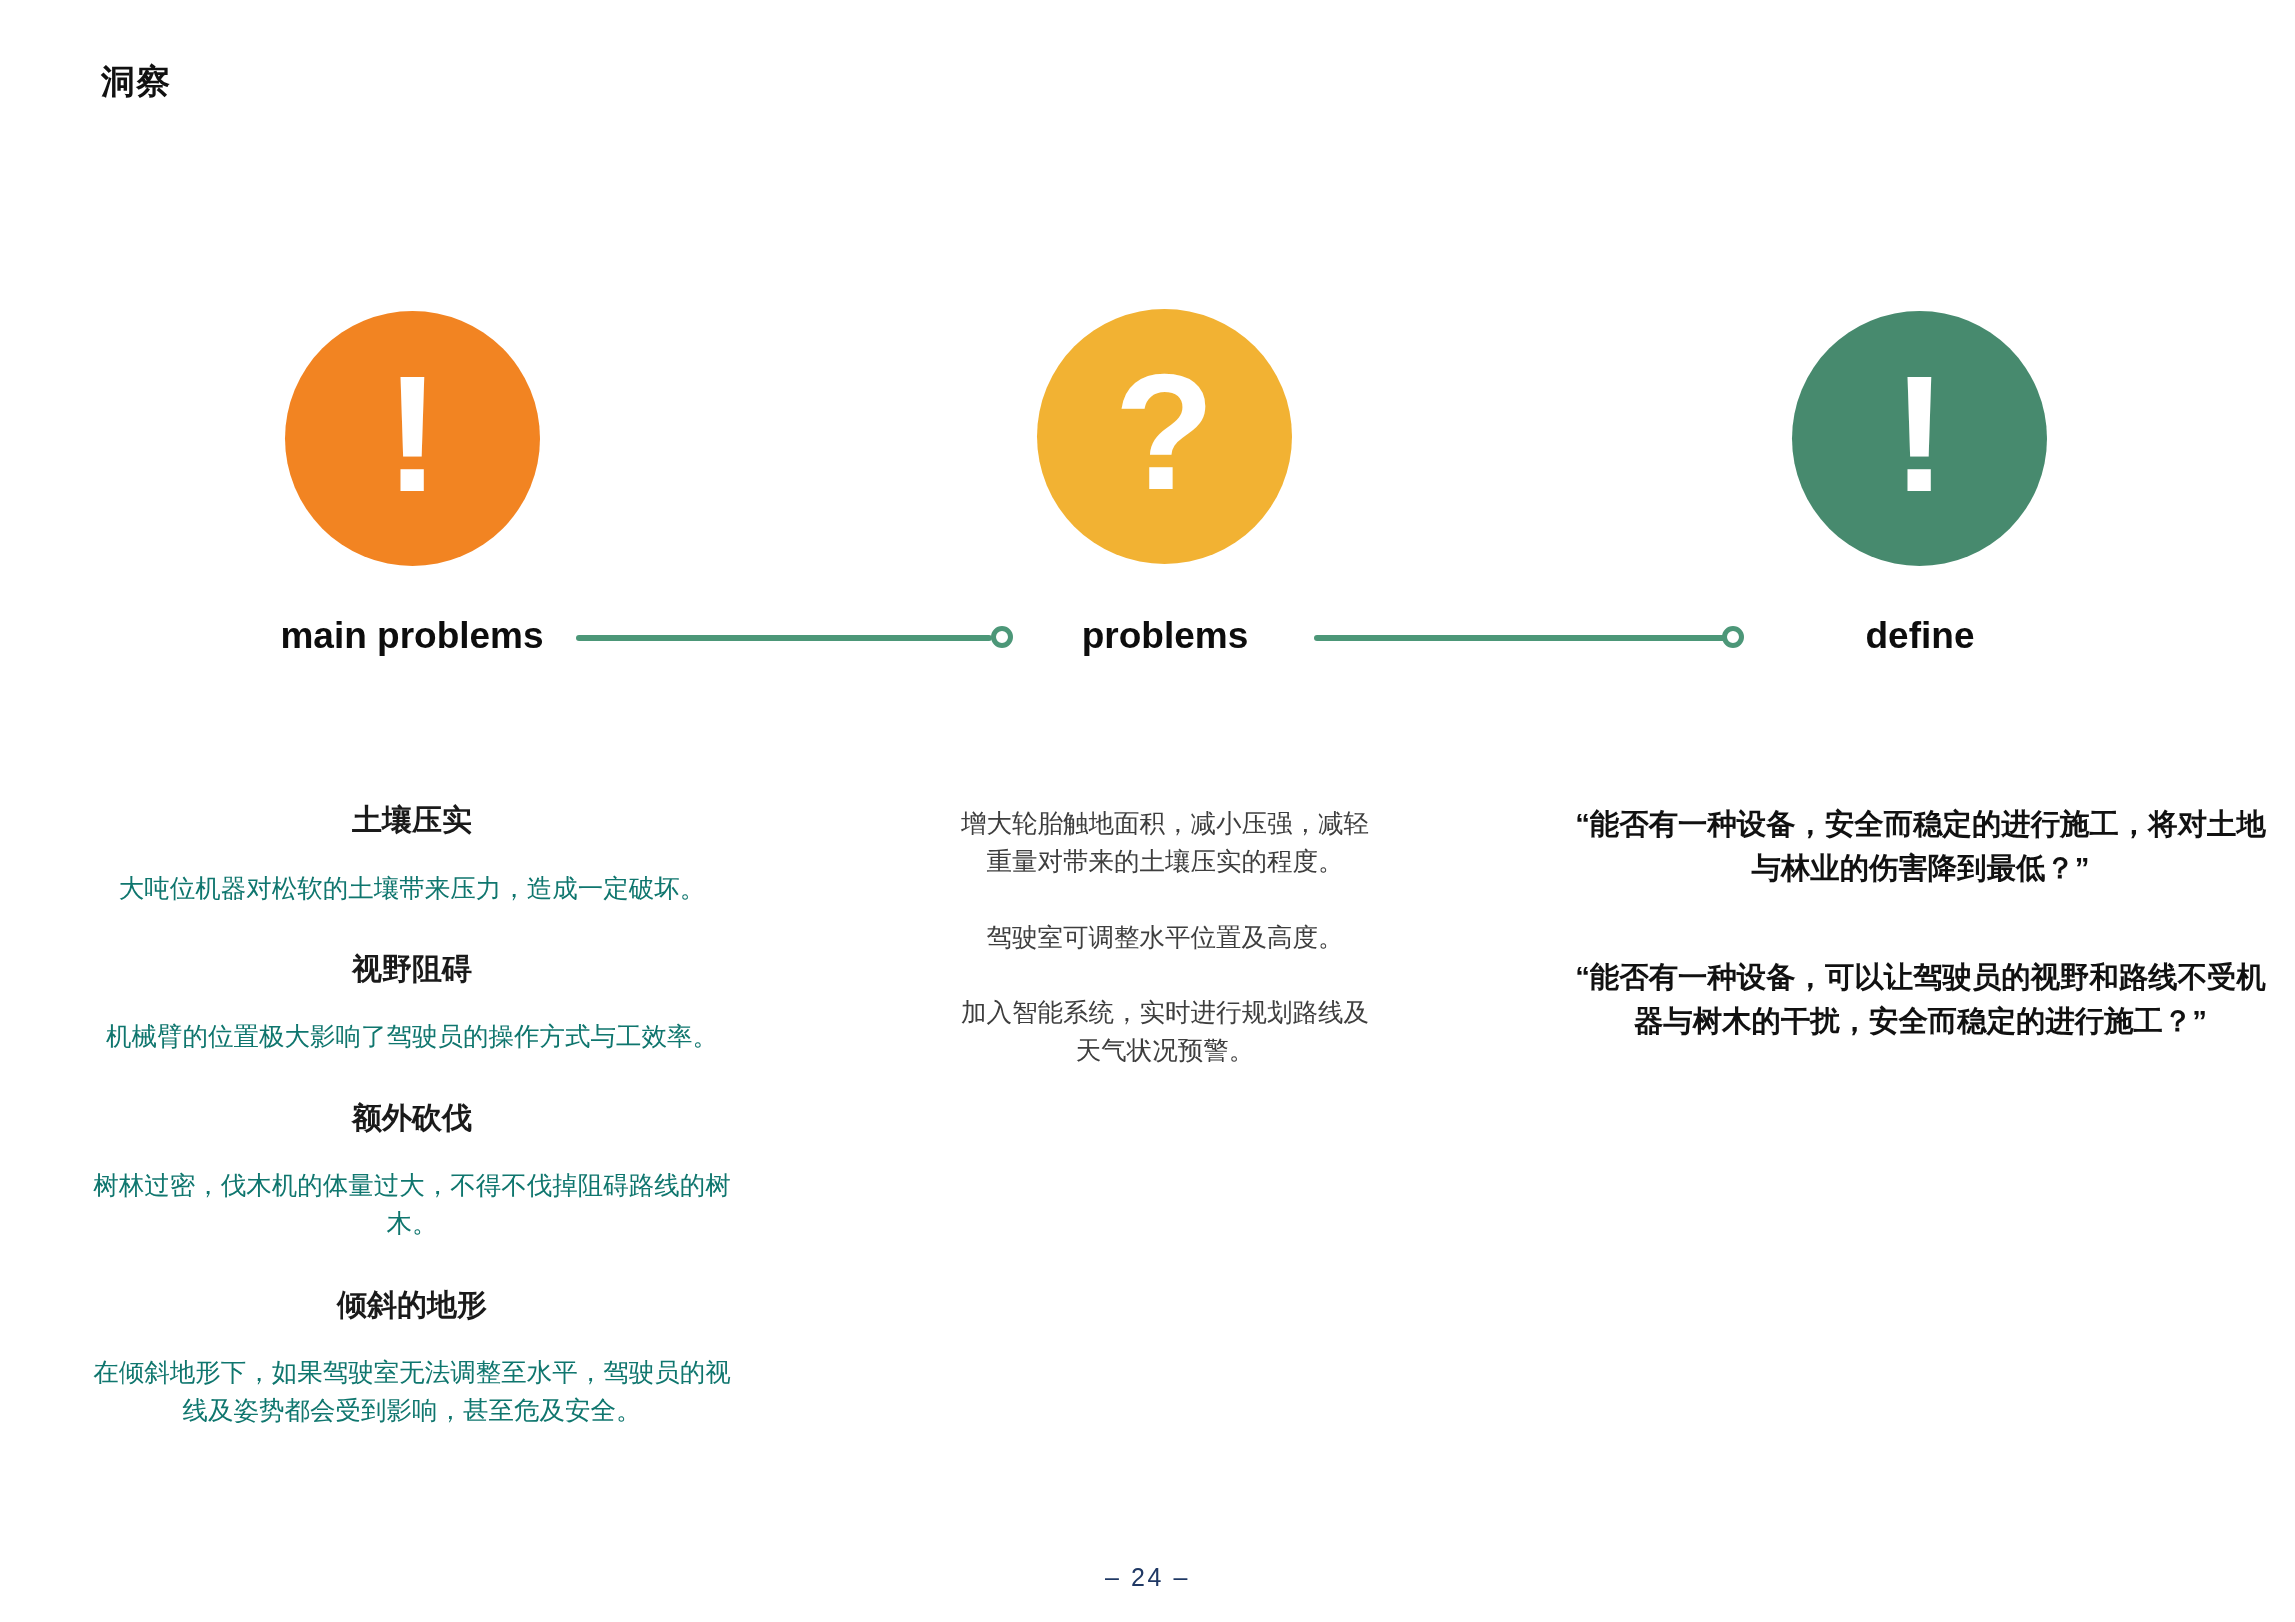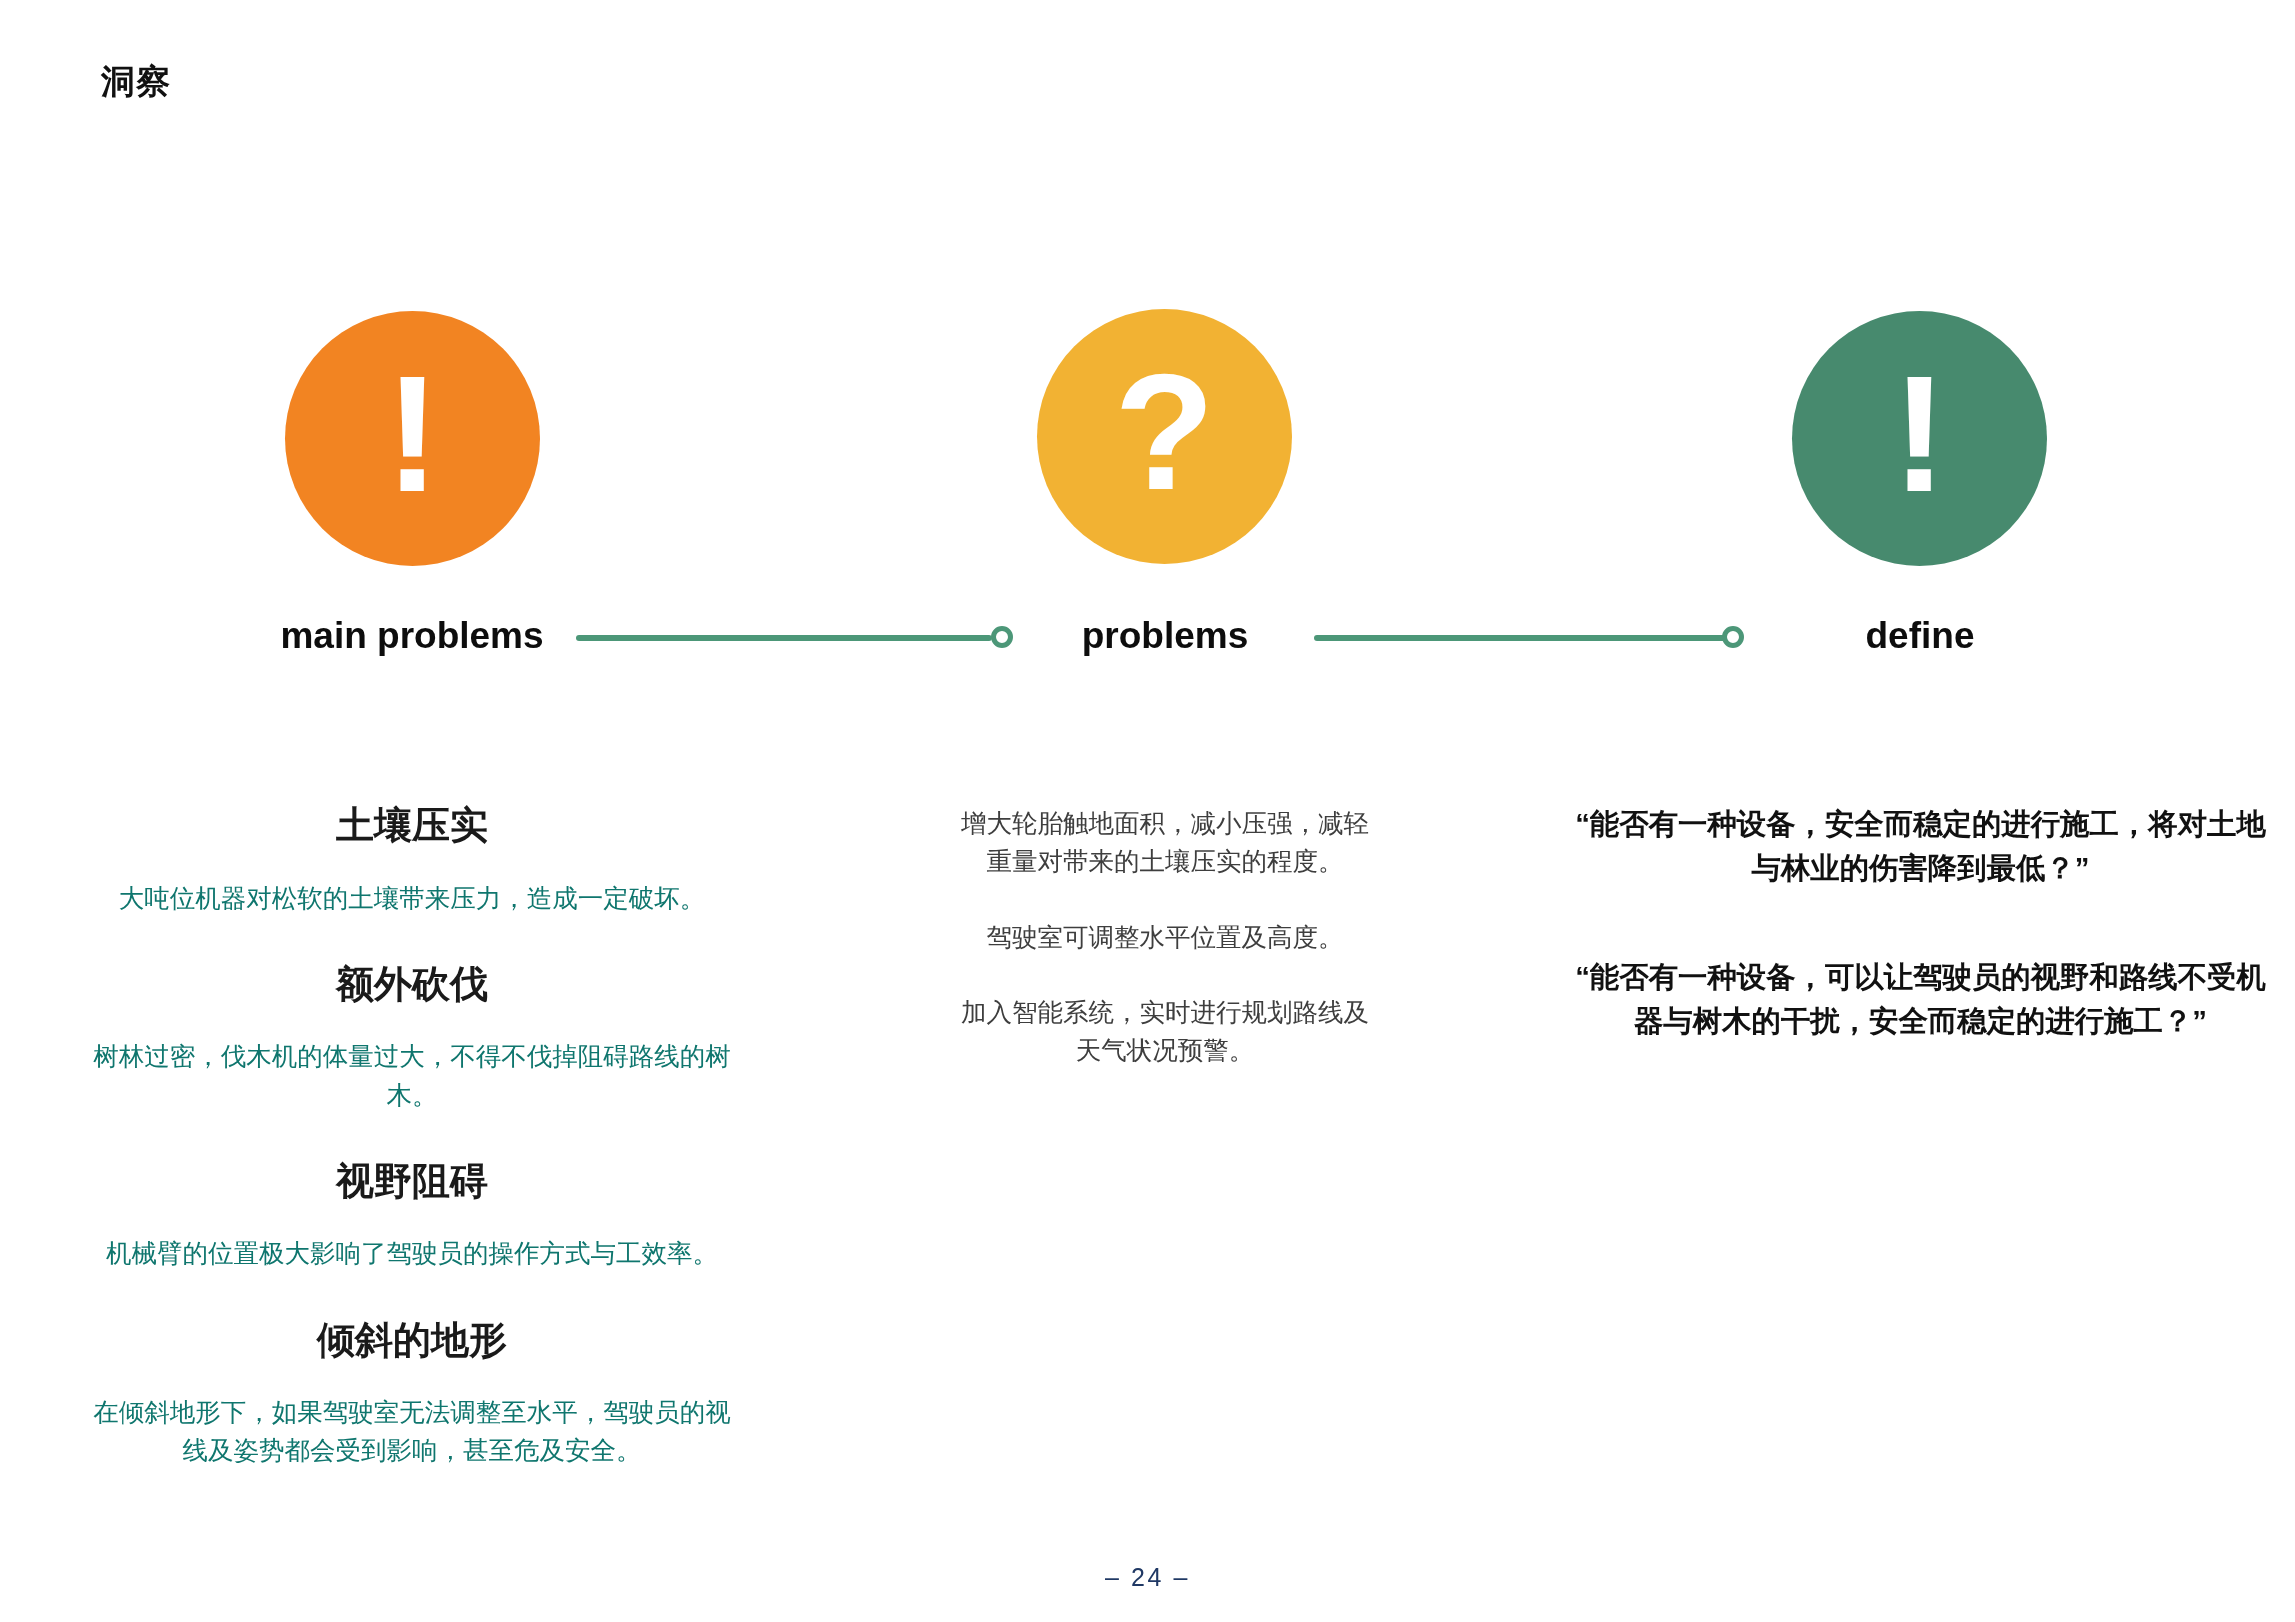--- a/index.html
+++ b/index.html
@@ -29,21 +29,21 @@
   .ring-1{left:991px;}
   .ring-2{left:1722px;}
 
   
   .col{position:absolute;text-align:center;}
   .col-problems{left:85px;top:800px;width:654px;}
   .col-insight{left:949px;top:804px;width:432px;}
   .col-define{left:1567px;top:802px;width:707px;}
 
   .problem-item{margin-bottom:42px;}
-  .problem-item .item-heading{font-size:38px;font-weight:600;color:#1a1a1a;margin:0 0 27.5px 0;}
+  .problem-item .item-heading{font-size:30px;font-weight:600;color:#1a1a1a;margin:0 0 27.5px 0;}
   .problem-item .item-body{font-size:25.5px;font-weight:300;color:#0f766e;line-height:1.5;margin:0;}
 
   .insight-item{font-size:25.5px;font-weight:300;color:#3e3e3e;line-height:1.5;margin:0 0 37px 0;}
 
   .define-item{font-size:29.4px;font-weight:700;color:#111111;line-height:1.5;margin:0 0 65px 0;}
 
   .page-footer{position:absolute;left:0;top:1563px;width:100%;text-align:center;font-size:25px;font-weight:400;color:#1F3864;letter-spacing:2.6px;}
 </style>
 </head>
 <body>
@@ -70,26 +70,26 @@
   <div class="connector-ring ring-1"></div>
   <div class="connector-line line-2"></div>
   <div class="connector-ring ring-2"></div>
 
   <div class="col col-problems">
     <div class="problem-item">
       <h3 class="item-heading">土壤压实</h3>
       <p class="item-body">大吨位机器对松软的土壤带来压力，造成一定破坏。</p>
     </div>
     <div class="problem-item">
+      <h3 class="item-heading">视野阻碍</h3>
+      <p class="item-body">机械臂的位置极大影响了驾驶员的操作方式与工效率。</p>
+    </div>
+    <div class="problem-item">
       <h3 class="item-heading">额外砍伐</h3>
       <p class="item-body">树林过密，伐木机的体量过大，不得不伐掉阻碍路线的树木。</p>
-    </div>
-    <div class="problem-item">
-      <h3 class="item-heading">视野阻碍</h3>
-      <p class="item-body">机械臂的位置极大影响了驾驶员的操作方式与工效率。</p>
     </div>
     <div class="problem-item">
       <h3 class="item-heading">倾斜的地形</h3>
       <p class="item-body">在倾斜地形下，如果驾驶室无法调整至水平，驾驶员的视线及姿势都会受到影响，甚至危及安全。</p>
     </div>
   </div>
 
   <div class="col col-insight">
     <p class="insight-item">增大轮胎触地面积，减小压强，减轻重量对带来的土壤压实的程度。</p>
     <p class="insight-item">驾驶室可调整水平位置及高度。</p>

